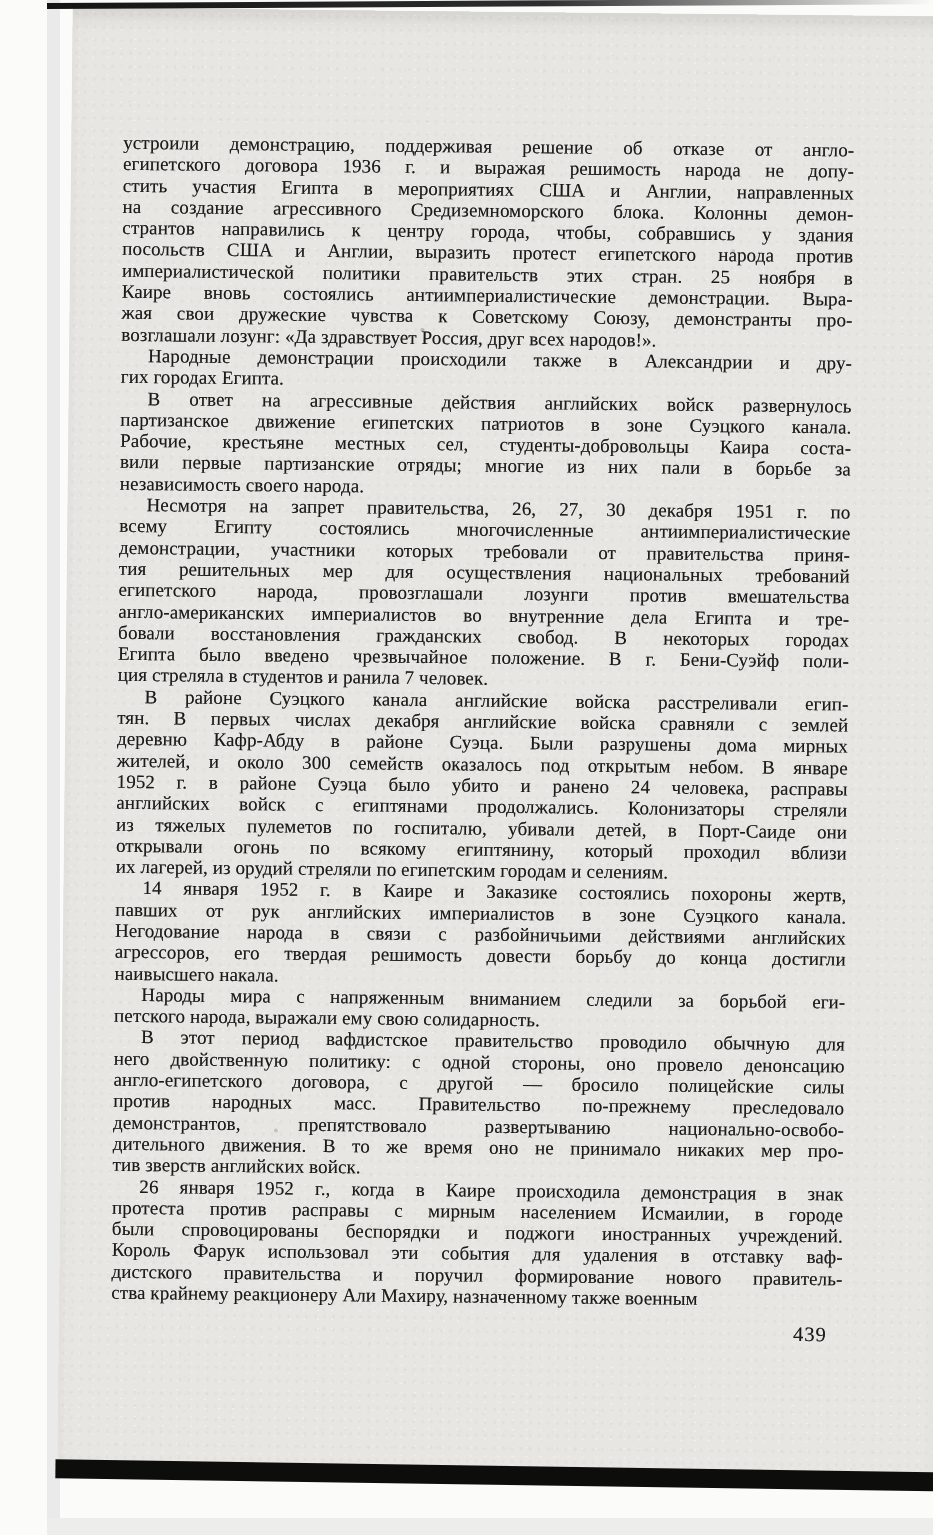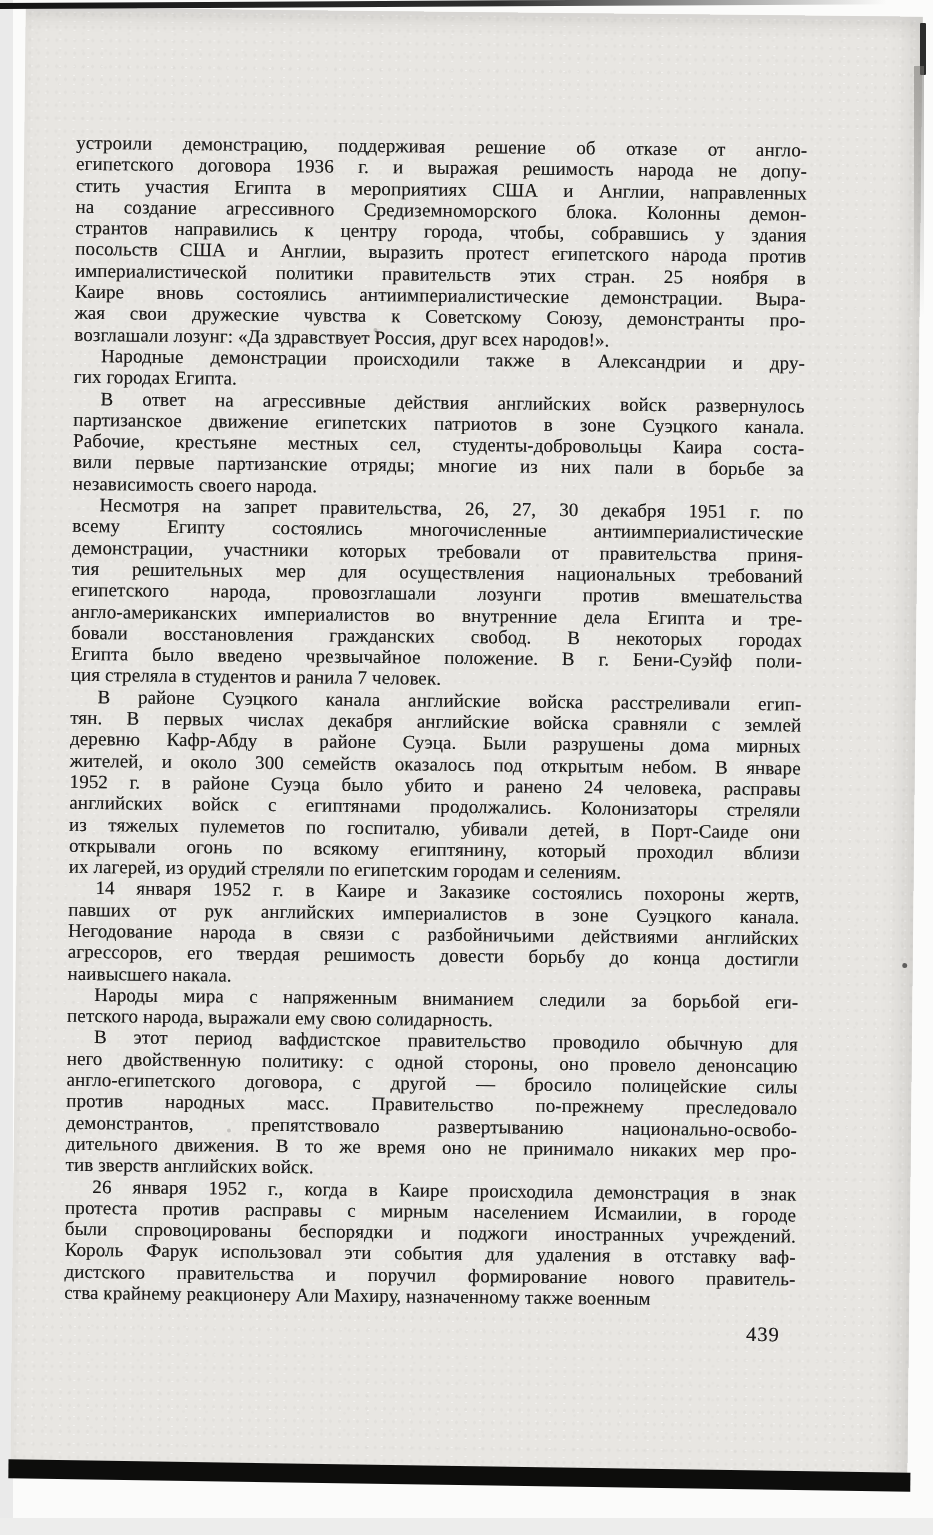--- a/index.html
+++ b/index.html
@@ -2,21 +2,21 @@
 <html><head>
 <meta charset="utf-8">
 <style>
   html, body {
     margin: 0; padding: 0;
     width: 933px; height: 1535px;
     overflow: hidden;
     background: #fbfbfa;
     font-family: "Liberation Serif", "DejaVu Serif", serif;
   }
-  .scan-bed { position: relative; width: 804px; height: 1535px; }
+  .scan-bed { position: relative; width: 804px; height: 1535px; margin-left: 47px; }
 
   .left-strip {
     position: absolute; left: 0; top: 0; width: 13px; height: 1535px;
     background: #eaeaea;
   }
   .bottom-strip {
     position: absolute; left: 0; top: 1518px; width: 933px; height: 17px;
     background: #ededec;
   }
   .top-edge {

